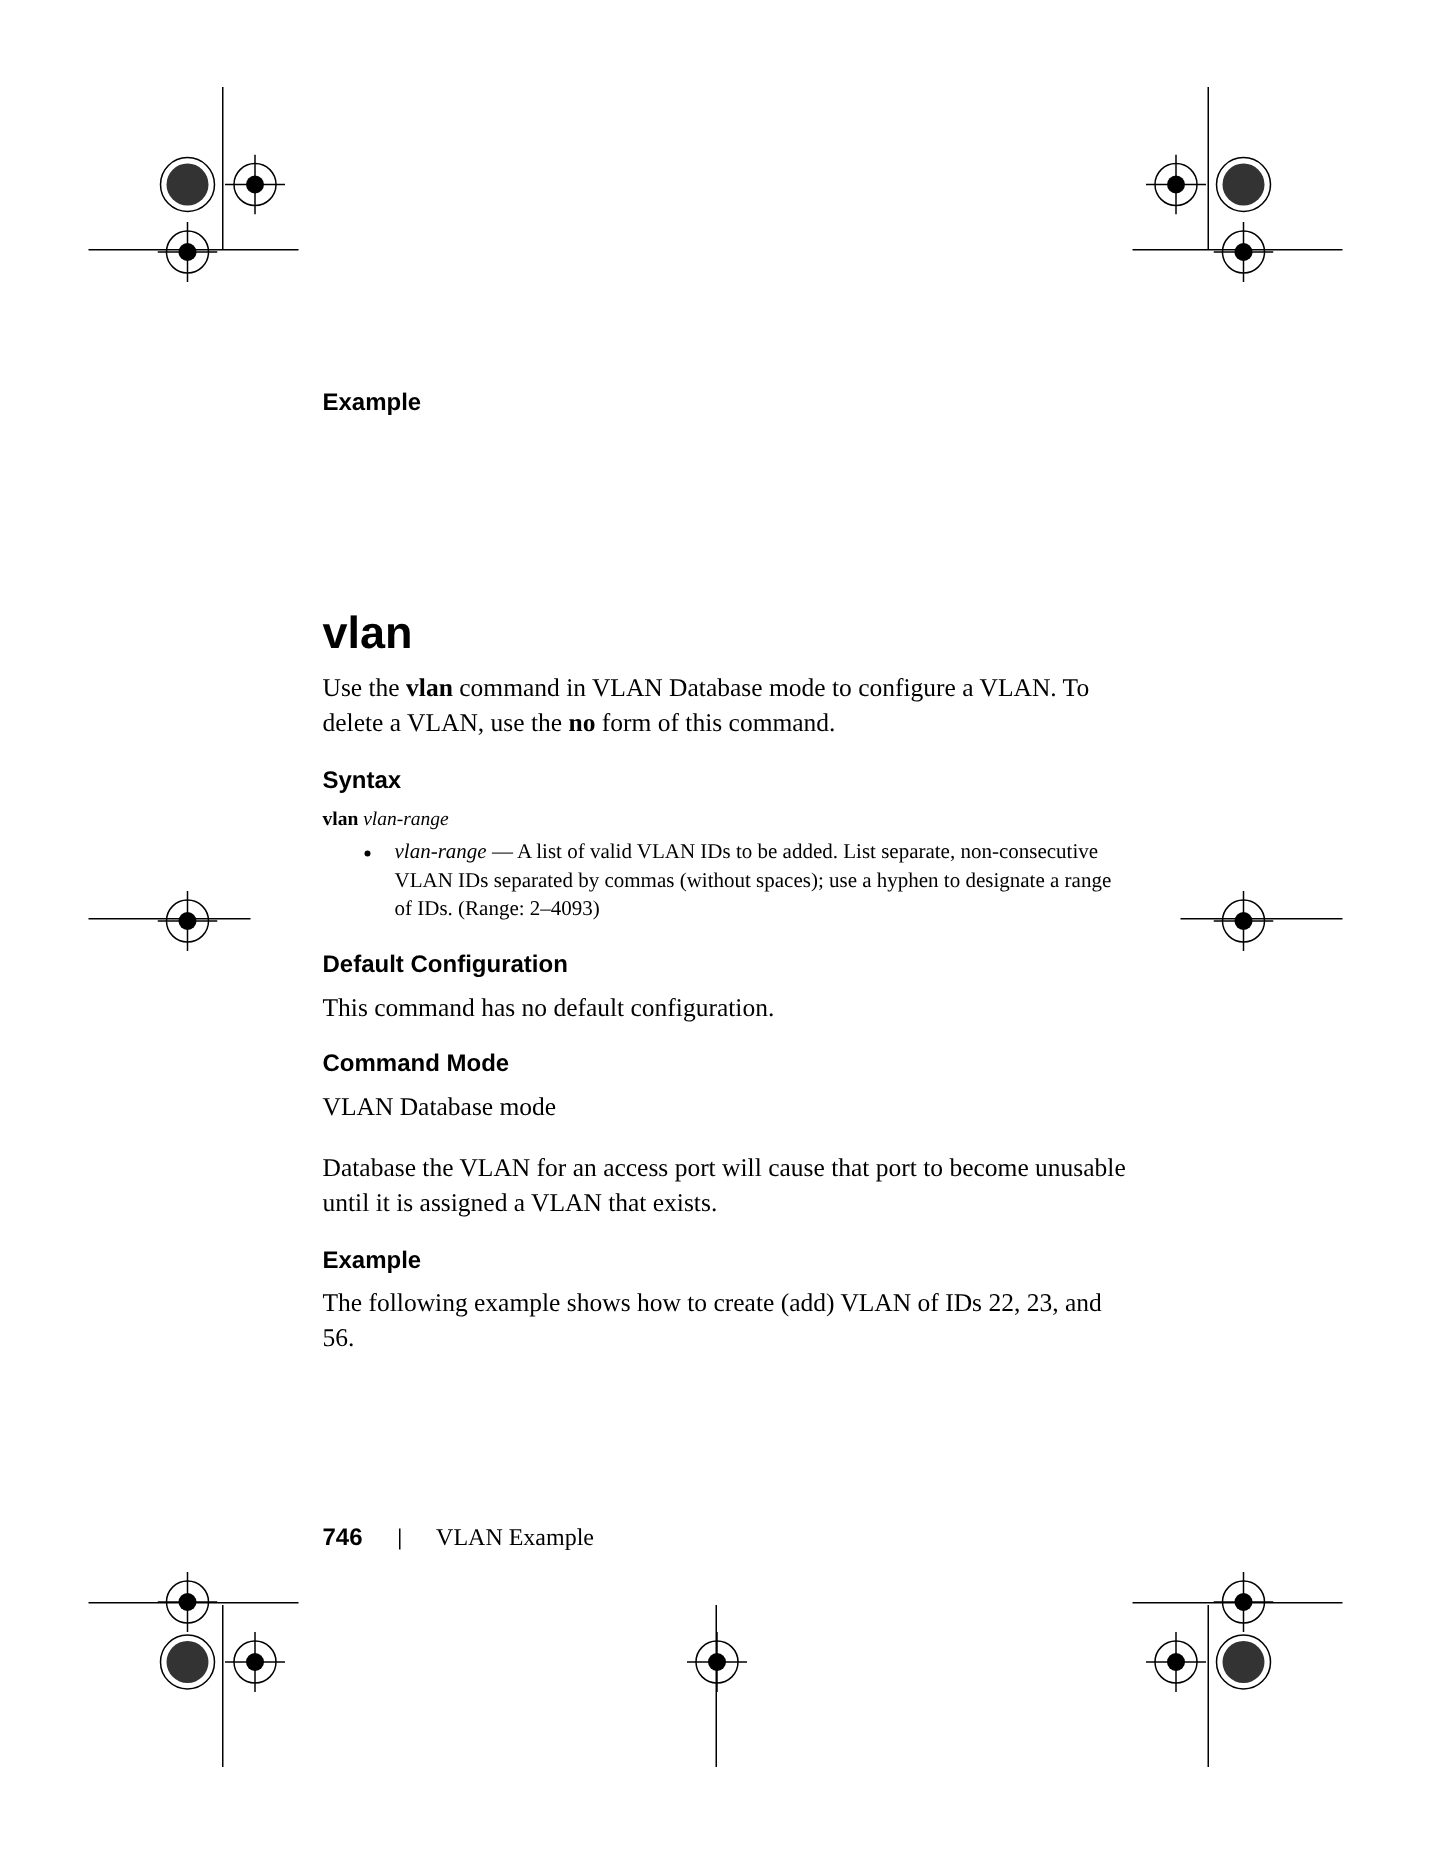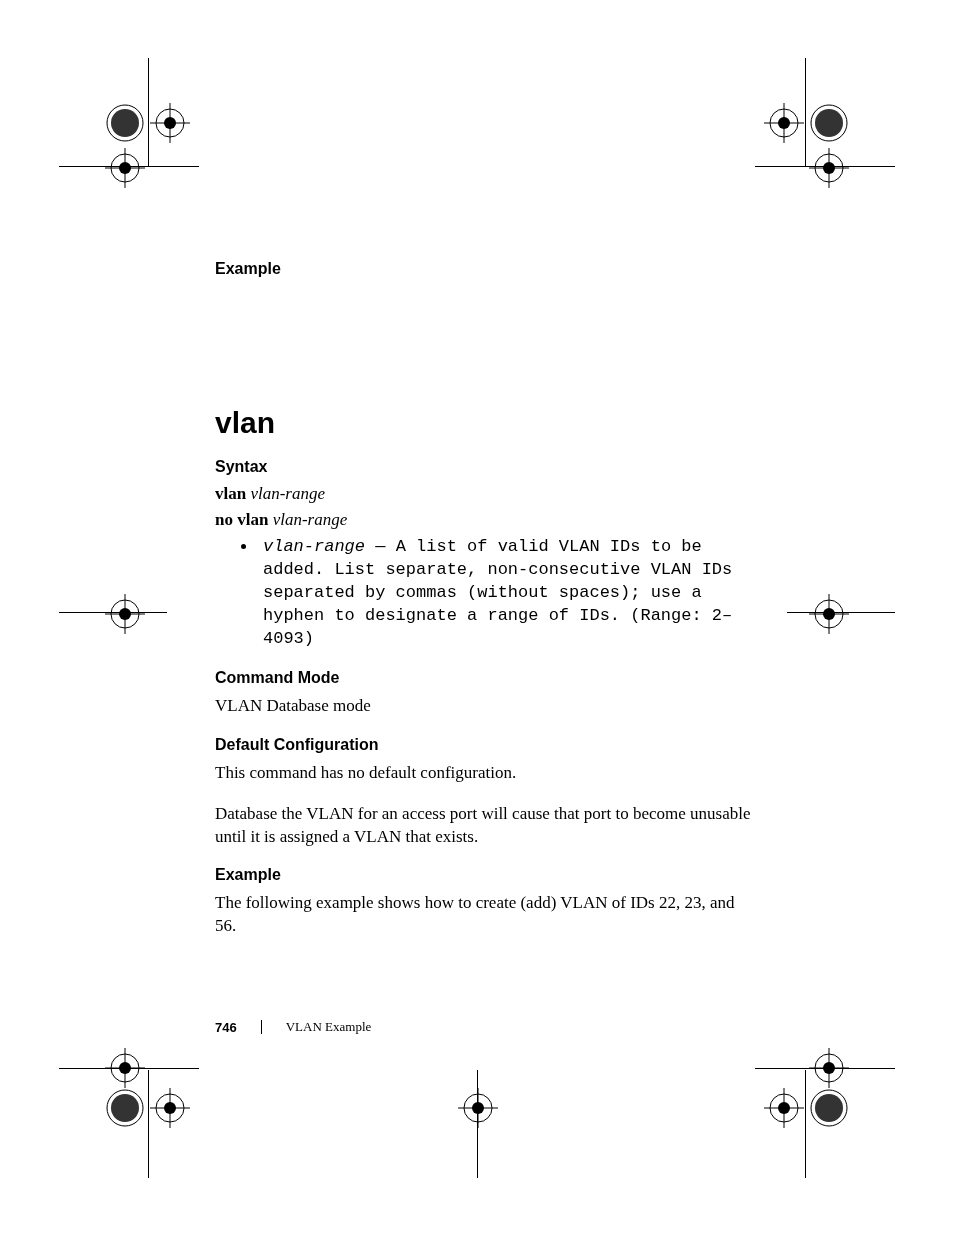--- a/index.html
+++ b/index.html
@@ -34,42 +34,41 @@
     font-size: 30px;
     margin: 0 0 8px 0;
   }
   .gap-example { height: 120px; }
   p {
     font-size: 17px;
     line-height: 1.35;
     margin: 0 0 14px 0;
   }
   .syntax-line {
-    font-size: 17px;
+    font-size: 13px;
     margin: 0 0 6px 0;
   }
   .b { font-weight: 700; }
   .it { font-style: italic; }
   ul.bullets {
     margin: 6px 0 14px 0;
     padding: 0 0 0 42px;
     list-style: disc;
   }
   ul.bullets li {
-    font-size: 17px;
+    font-size: 14px;
     line-height: 1.35;
     padding-left: 6px;
-    font-family: Liberation Mono, monospace;
   }
   .section { margin-top: 18px; }
   .footer {
     position: absolute;
     left: 215px;
     bottom: 200px;
-    font-size: 13px;
+    font-size: 16px;
     display: flex;
     align-items: center;
     gap: 24px;
     font-family: Georgia, "Times New Roman", serif;
     margin-top: 48px;
   }
   .footer .pnum {
     font-weight: 700;
     font-family: "Helvetica Neue", Helvetica, Arial, sans-serif;
   }
@@ -215,46 +214,45 @@
         <line x1="0" y1="20" x2="40" y2="20" stroke="#000"></line>
         <circle cx="20" cy="20" r="6" fill="#000"></circle>
       </svg>
   </div>
 
   <div class="content">
     <div class="sec-head">Example</div>
     <div class="gap-example"></div>
 
     <h2 class="cmd-title">vlan</h2>
+    <p>
+      <span>Use the </span><span class="b">vlan</span><span> command in VLAN Database mode to configure a VLAN. To delete a VLAN, use the </span><span class="b">no</span><span> form of this command.</span>
+    </p>
 
     <div class="section">
       <div class="sec-head">Syntax</div>
       <div class="syntax-line">
         <span class="b">vlan</span>
-        <span class="it">vlan-range</span>
-      </div>
-      <div class="syntax-line">
-        <span class="b">no vlan</span>
         <span class="it">vlan-range</span>
       </div>
       <ul class="bullets">
         <li>
           <span class="it">vlan-range</span><span> — A list of valid VLAN IDs to be added. List separate, non-consecutive VLAN IDs separated by commas (without spaces); use a hyphen to designate a range of IDs. (Range: 2–4093)</span>
         </li>
       </ul>
     </div>
 
     <div class="section">
+      <div class="sec-head">Default Configuration</div>
+      <p>This command has no default configuration.</p>
+    </div>
+
+    <div class="section">
       <div class="sec-head">Command Mode</div>
       <p>VLAN Database mode</p>
-    </div>
-
-    <div class="section">
-      <div class="sec-head">Default Configuration</div>
-      <p>This command has no default configuration.</p>
     </div>
 
     <div class="section">
       <p>Database the VLAN for an access port will cause that port to become unusable until it is assigned a VLAN that exists.</p>
     </div>
 
     <div class="section">
       <div class="sec-head">Example</div>
       <p>The following example shows how to create (add) VLAN of IDs 22, 23, and 56.</p>
     </div>

